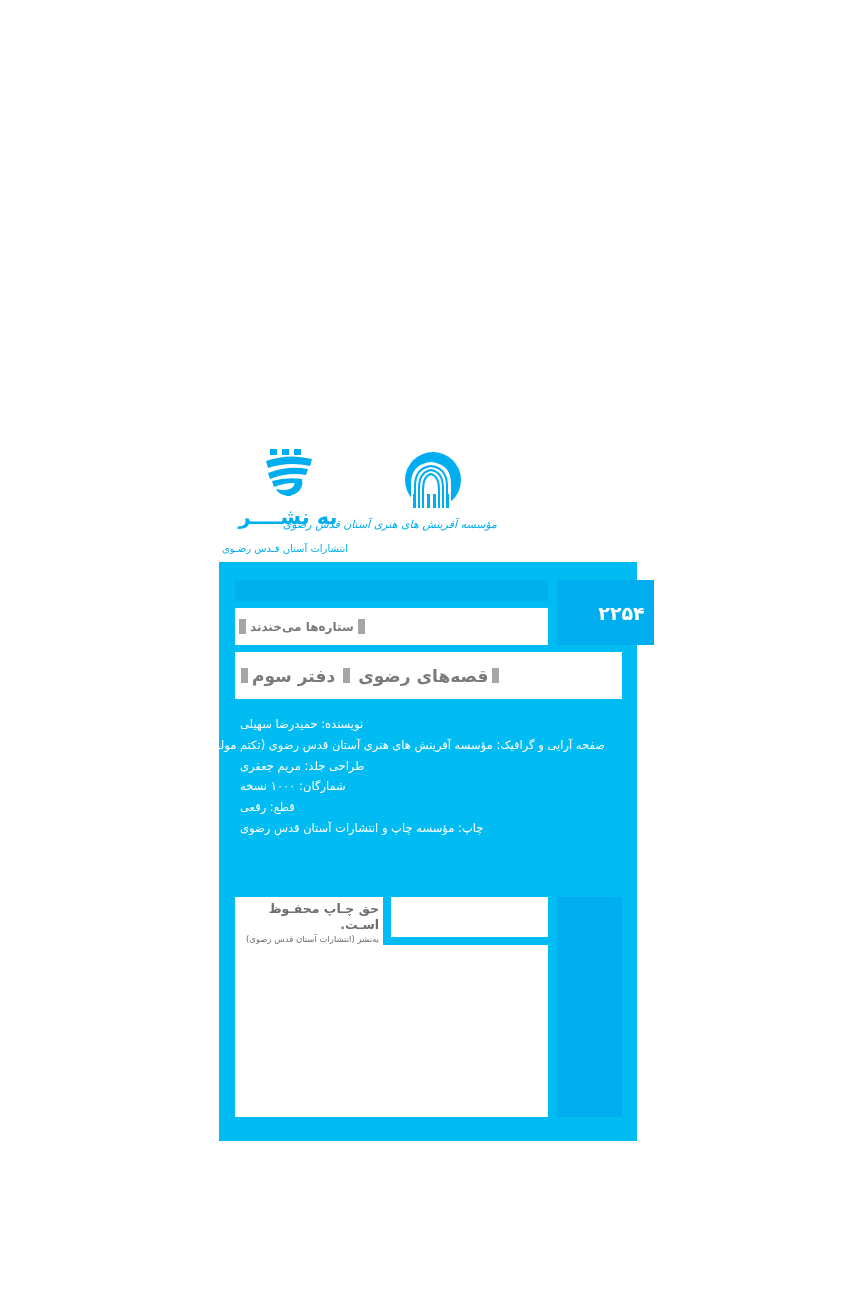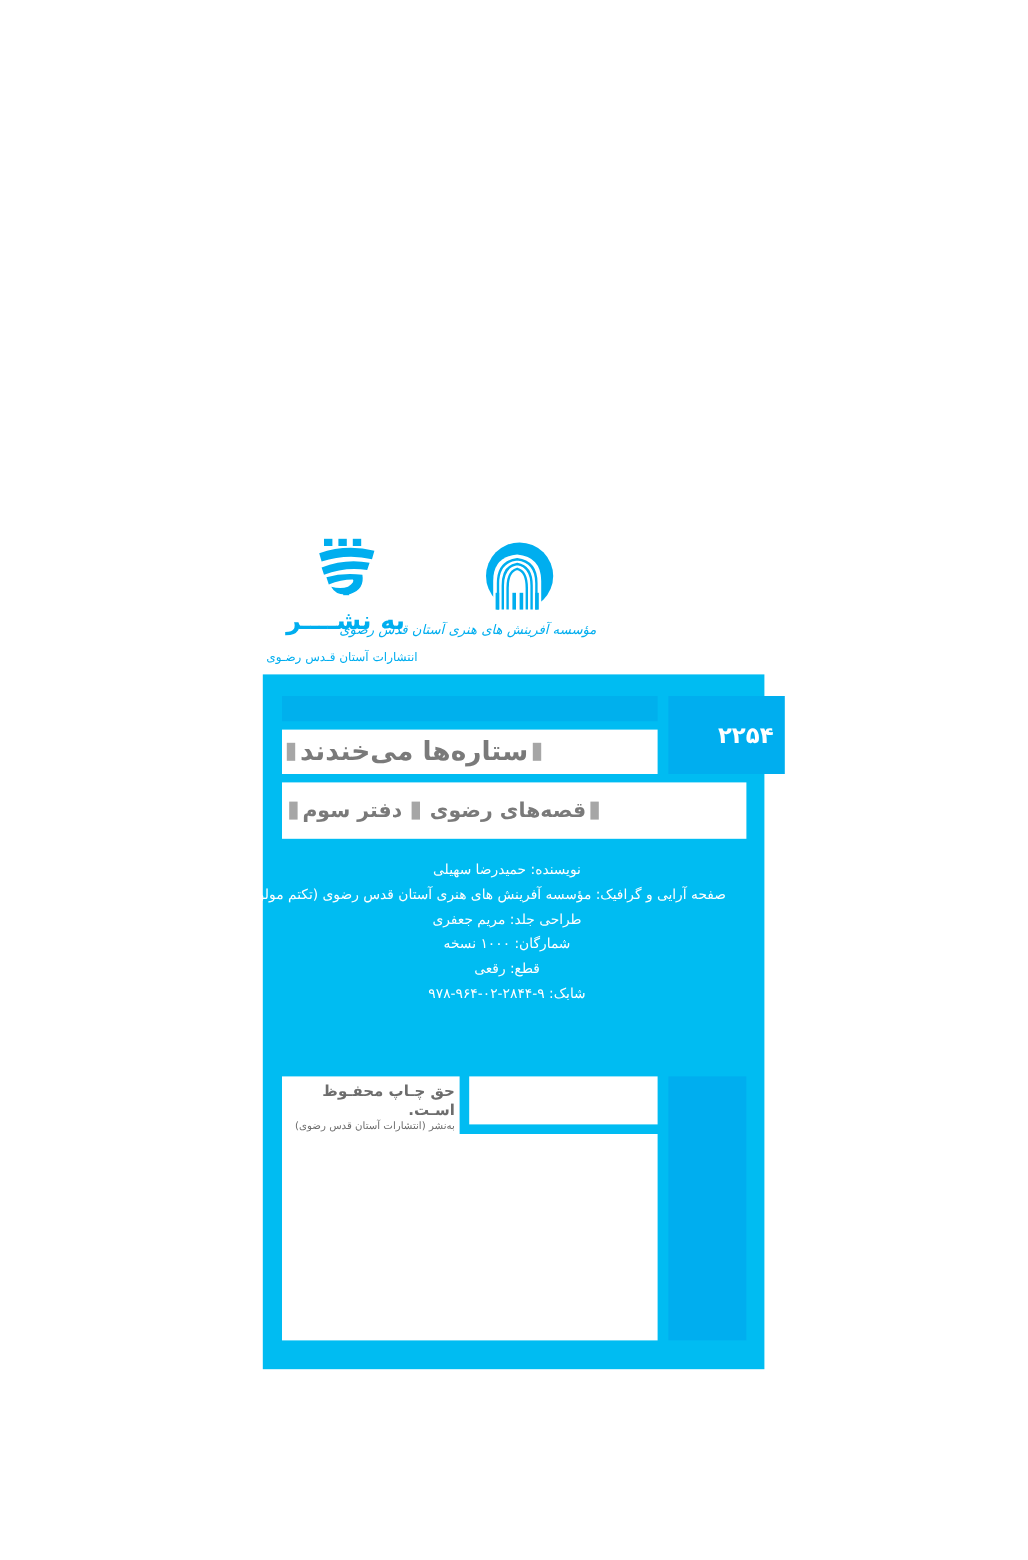--- a/index.html
+++ b/index.html
@@ -18,24 +18,24 @@
     .logo-institute .name { position:absolute; left:0; right:0; top:68px; color:#00aeef; font-size:11px; font-style:italic; text-align:center; white-space:nowrap; }
 
     
     .panel { left:219px; top:562px; width:418px; height:579px; background:#00bcf2; }
     .topbar { left:235px; top:580px; width:313px; height:21px; background:#00b0ed; }
     .numbox { left:557px; top:580px; width:65px; height:65px; background:#00aeef; color:#ffffff; font-weight:bold; font-size:19px; display:flex; align-items:center; justify-content:center;padding-left:32px; }
     .titlebox { left:235px; top:608px; width:313px; height:37px; background:#ffffff; display:flex; align-items:center; justify-content:flex-end; padding-right:0; box-sizing:border-box; }
     .subbox { left:235px; top:652px; width:387px; height:47px; background:#ffffff; display:flex; align-items:center; justify-content:flex-end; box-sizing:border-box; }
     .seg { display:inline-flex; align-items:center; color:#7a7a7a; font-weight:bold; }
     .bar { display:inline-block; width:7px; height:15px; background:#a6a6a6; margin:0 4px; }
-    .titlebox .seg { font-size:22px; }
+    .titlebox .seg { font-size:12px; }
     .subbox .seg { font-size:17px; }
 
-    .credits { left:240px; top:714px; width:365px; color:#ffffff; font-size:11.5px; line-height:20.8px; text-align:center; }
+    .credits { left:240px; top:714px; width:365px; color:#ffffff; font-size:11.5px; line-height:20.8px; text-align:left; }
     .credits div { white-space:nowrap; }
 
     .copybox { left:235px; top:897px; width:148px; height:52px; background:#ffffff; text-align:right; box-sizing:border-box; padding:4px 4px 0 0; }
     .copybox .main { color:#6d6d6d; font-weight:bold; font-size:12.5px; line-height:16px; }
     .copybox .small { color:#6d6d6d; font-size:8.5px; line-height:13px; white-space:nowrap; }
     .blankbox1 { left:391px; top:897px; width:157px; height:40px; background:#ffffff; }
     .blankbox2 { left:235px; top:945px; width:313px; height:172px; background:#ffffff; }
     .sidecol { left:557px; top:897px; width:65px; height:220px; background:#00aeef; }
   </style>
 </head>
@@ -93,21 +93,21 @@
     <span class="bar" style="margin-left:6px;"></span>
   </span>
 </div>
 
 <div class="abs credits rtl">
   <div>نویسنده: حمیدرضا سهیلی</div>
   <div>صفحه آرایی و گرافیک: مؤسسه آفرینش های هنری آستان قدس رضوی (تکتم مولوی)</div>
   <div>طراحی جلد: مریم جعفری</div>
   <div>شمارگان: ۱۰۰۰ نسخه</div>
   <div>قطع: رقعی</div>
-  <div>شابک: ۹-۲۸۴۴-۰۲-۹۶۴-۹۷۸</div>
+  <div>چاپ: مؤسسه چاپ و انتشارات آستان قدس رضوی</div>
 </div>
 
 <div class="abs copybox rtl">
   <div class="main">حق چـاپ محفـوظ اسـت.</div>
   <div class="small">به‌نشر (انتشارات آستان قدس رضوی)</div>
 </div>
 <div class="abs blankbox1"></div>
 <div class="abs blankbox2"></div>
 <div class="abs sidecol"></div>
 

